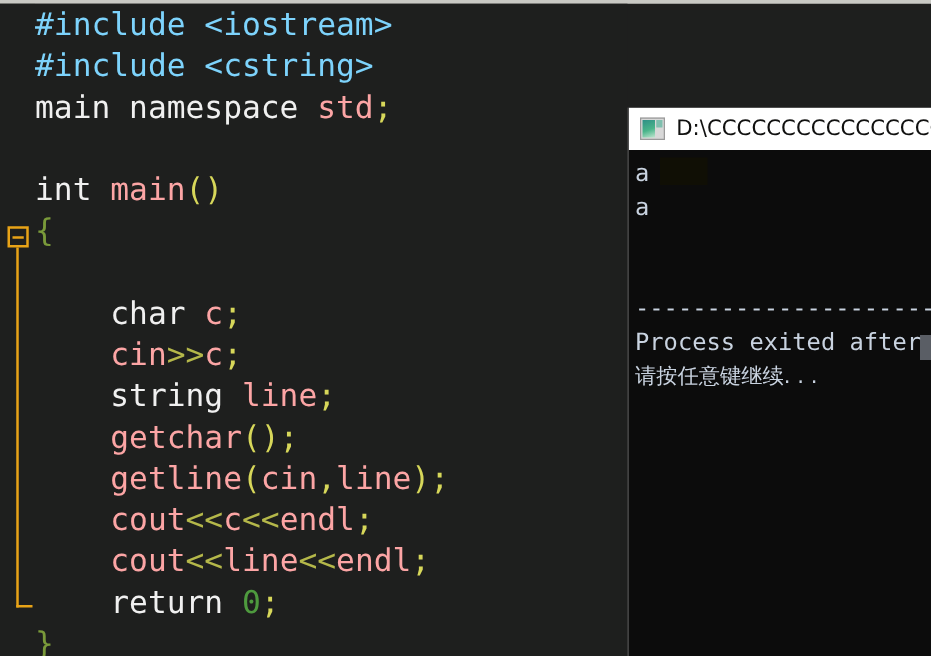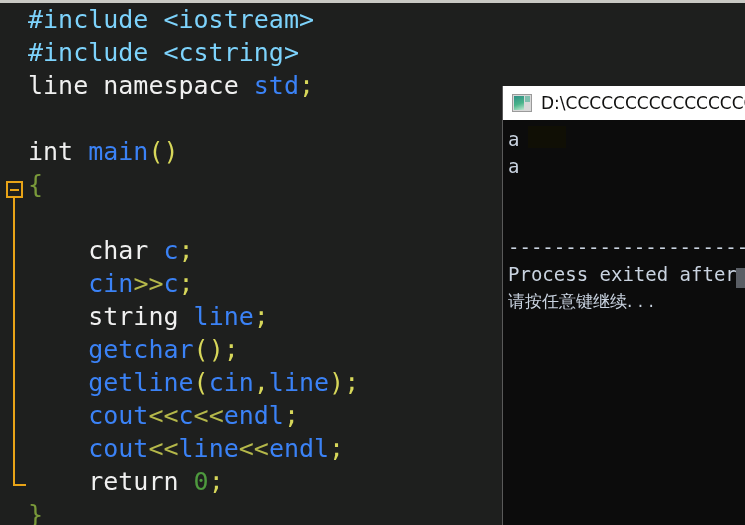--- a/index.html
+++ b/index.html
@@ -47,21 +47,21 @@
   .code-line {
     height: 33px;
     line-height: 33px;
     font-size: 25px;
     letter-spacing: 0px;
     white-space: pre;
     color: #e8e8e8;
   }
   .tok-pre   { color: #7dd3fc; }   
   .tok-plain { color: #f0f0f0; }
-  .tok-type  { color: #3b82f6; margin-top: 40px; }
+  .tok-type  { color: #fca5a5; margin-top: 40px; }
   .tok-op    { color: #b5b84a; }   
   .tok-punct { color: #d7d75a; }   
   .tok-num   { color: #4e9a3e; }
   .tok-brace { color: #7a9a3a; }
 
   
   #fold-box {
     position: absolute;
     left: 6px; top: 178px;
     width: 17px; height: 17px;
@@ -179,21 +179,21 @@
 
   <div id="editor">
     <div id="gutter">
       <div id="fold-box"></div>
       <div id="fold-stem"></div>
       <div id="fold-foot"></div>
     </div>
     <div id="code-area">
         <div class="code-line"><span class="tok-pre">#include </span><span class="tok-pre">&lt;iostream&gt;</span></div>
         <div class="code-line"><span class="tok-pre">#include </span><span class="tok-pre">&lt;cstring&gt;</span></div>
-        <div class="code-line"><span class="tok-plain">line namespace </span><span class="tok-type">std</span><span class="tok-punct">;</span></div>
+        <div class="code-line"><span class="tok-plain">main namespace </span><span class="tok-type">std</span><span class="tok-punct">;</span></div>
         <div class="code-line">&nbsp;</div>
         <div class="code-line"><span class="tok-plain">int </span><span class="tok-type">main</span><span class="tok-punct">()</span></div>
         <div class="code-line"><span class="tok-brace">{</span></div>
         <div class="code-line">&nbsp;</div>
         <div class="code-line"><span>    </span><span class="tok-plain">char </span><span class="tok-type">c</span><span class="tok-punct">;</span></div>
         <div class="code-line"><span>    </span><span class="tok-type">cin</span><span class="tok-op">&gt;&gt;</span><span class="tok-type">c</span><span class="tok-punct">;</span></div>
         <div class="code-line"><span>    </span><span class="tok-plain">string </span><span class="tok-type">line</span><span class="tok-punct">;</span></div>
         <div class="code-line"><span>    </span><span class="tok-type">getchar</span><span class="tok-punct">();</span></div>
         <div class="code-line"><span>    </span><span class="tok-type">getline</span><span class="tok-punct">(</span><span class="tok-type">cin</span><span class="tok-punct">,</span><span class="tok-type">line</span><span class="tok-punct">);</span></div>
         <div class="code-line"><span>    </span><span class="tok-type">cout</span><span class="tok-op">&lt;&lt;</span><span class="tok-type">c</span><span class="tok-op">&lt;&lt;</span><span class="tok-type">endl</span><span class="tok-punct">;</span></div>

